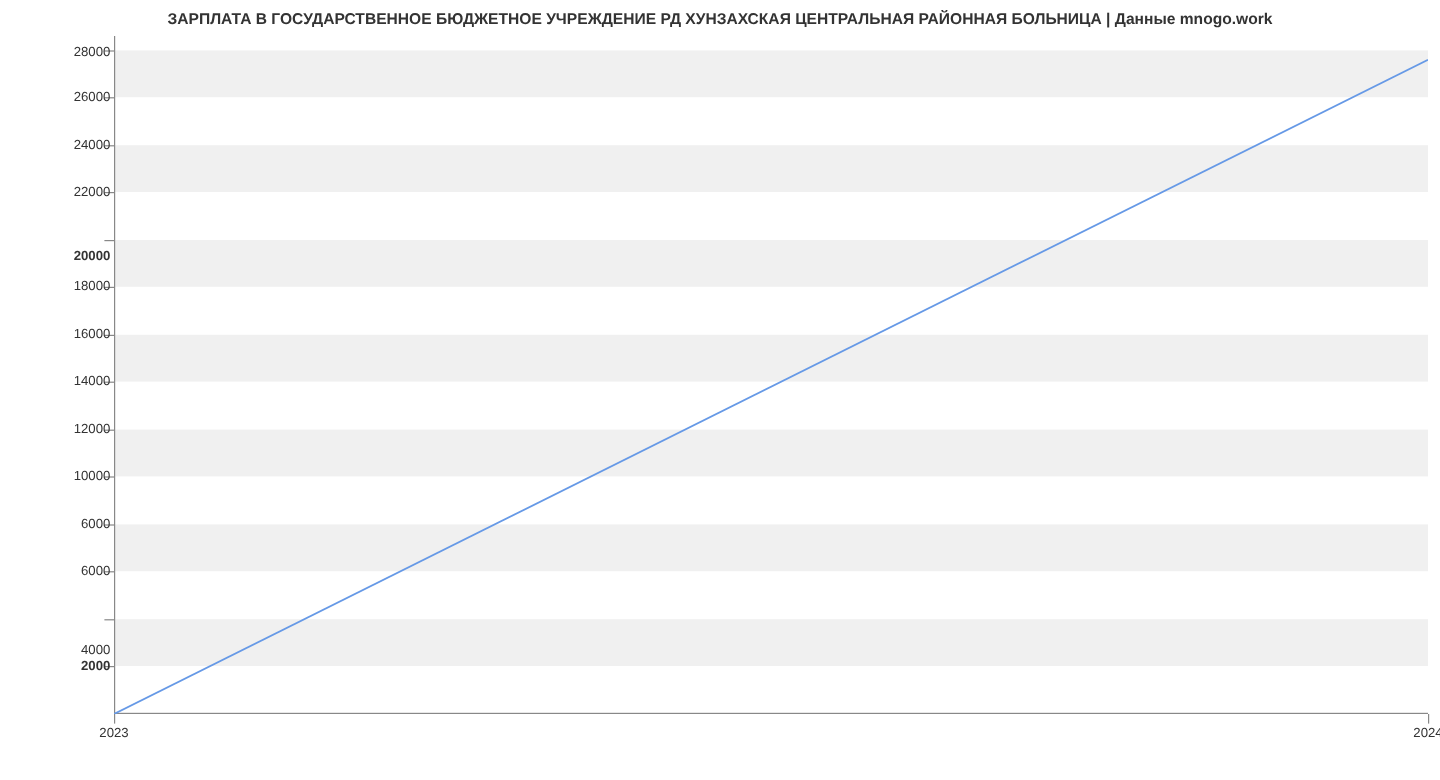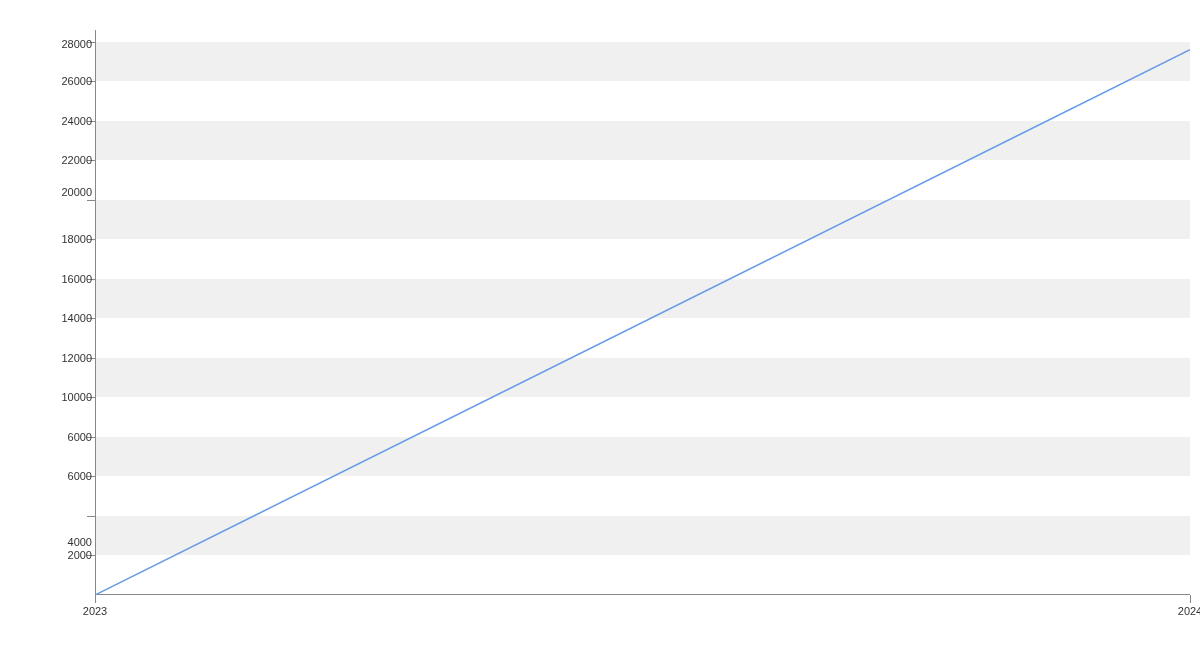--- a/index.html
+++ b/index.html
@@ -92,20 +92,21 @@
       top: 0;
       width: 100%;
       height: 100%;
       pointer-events: none;
     }
   </style>
 </head>
 <body>
 
 <div class="chart-container">
+  <div class="chart-title">ЗАРПЛАТА В ГОСУДАРСТВЕННОЕ БЮДЖЕТНОЕ УЧРЕЖДЕНИЕ РД ХУНЗАХСКАЯ ЦЕНТРАЛЬНАЯ РАЙОННАЯ БОЛЬНИЦА | Данные mnogo.work</div>
 
   <div class="plot-area">
     <div id="bands">
         <div class="grid-band" style="top: 485.979px; height: 39.5105px;"></div>
         <div class="grid-band" style="top: 406.958px; height: 39.5105px;"></div>
         <div class="grid-band" style="top: 327.937px; height: 39.5105px;"></div>
         <div class="grid-band" style="top: 248.916px; height: 39.5105px;"></div>
         <div class="grid-band" style="top: 169.895px; height: 39.5105px;"></div>
         <div class="grid-band" style="top: 90.8741px; height: 39.5105px;"></div>
         <div class="grid-band" style="top: 11.8531px; height: 39.5105px;"></div>
@@ -131,30 +132,30 @@
     <div id="xticks">
         <div class="x-tick" style="left: 0px;"></div>
         <div class="x-tick" style="left: 1095px;"></div>
       </div>
     <svg class="data-line" viewBox="0 0 1095 565" preserveAspectRatio="none">
       <polyline id="series-line" fill="none" stroke="#6699e6" stroke-width="1.5" points="0,565 1095,19.755244755244803"></polyline>
     </svg>
   </div>
 
   <div id="ylabels">
-      <div class="y-label" style="top: 555.49px;">2000</div>
+      <div class="y-label" style="top: 555.49px; font-weight: bold;">2000</div>
       <div class="y-label" style="top: 542px;">4000</div>
       <div class="y-label" style="top: 476.469px;">6000</div>
       <div class="y-label" style="top: 436.958px;">6000</div>
       <div class="y-label" style="top: 397.448px; margin-left: 20px;">10000</div>
       <div class="y-label" style="top: 357.937px;">12000</div>
       <div class="y-label" style="top: 318.427px;">14000</div>
       <div class="y-label" style="top: 278.916px;">16000</div>
       <div class="y-label" style="top: 239.406px;">18000</div>
-      <div class="y-label" style="top: 192px;">20000</div>
+      <div class="y-label" style="top: 214px; font-weight: bold;">20000</div>
       <div class="y-label" style="top: 160.385px;">22000</div>
       <div class="y-label" style="top: 120.874px;">24000</div>
       <div class="y-label" style="top: 81.3636px;">26000</div>
       <div class="y-label" style="top: 44px;">28000</div>
     </div>
   <div id="xlabels">
       <div class="x-label" style="left: 95px;">2023</div>
       <div class="x-label" style="left: 1190px;">2024</div>
     </div>
 </div>

